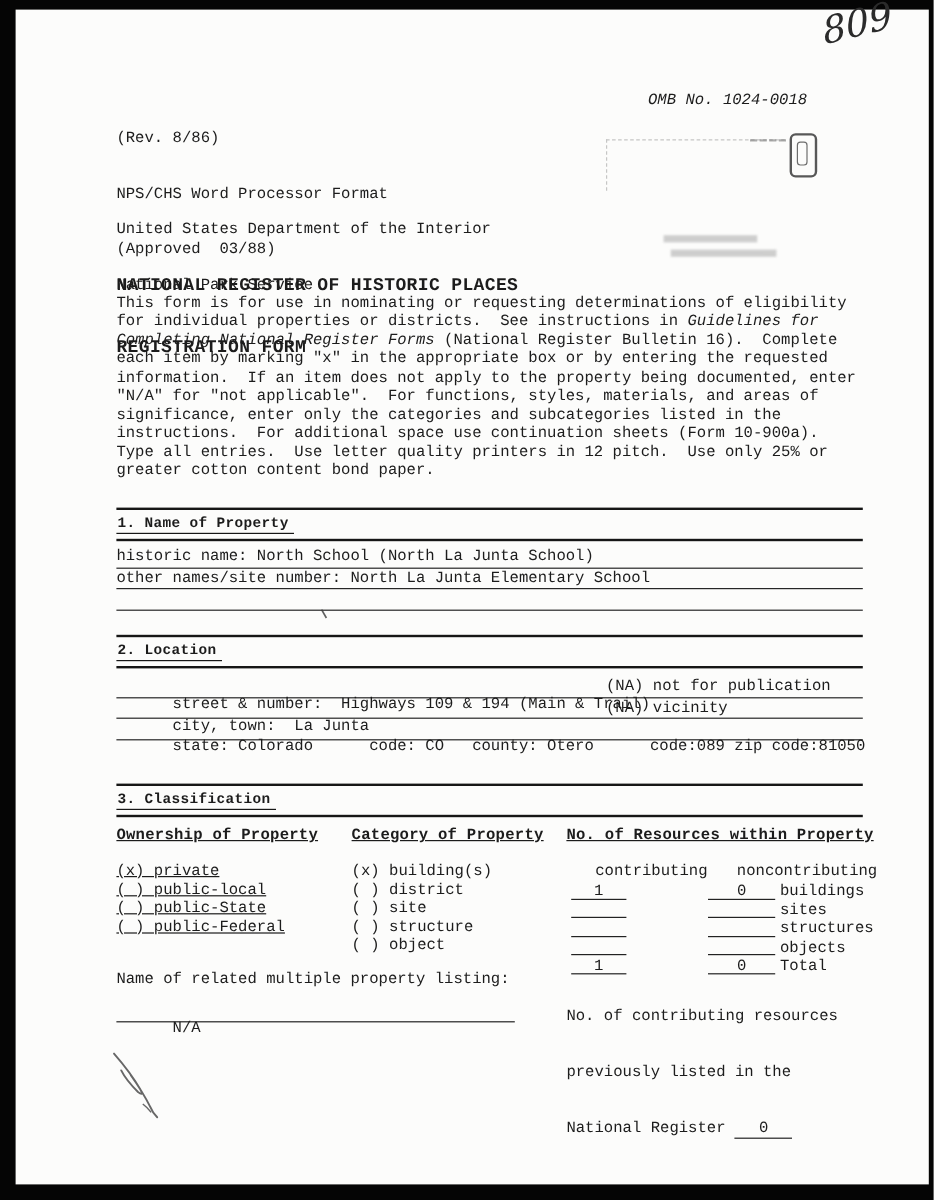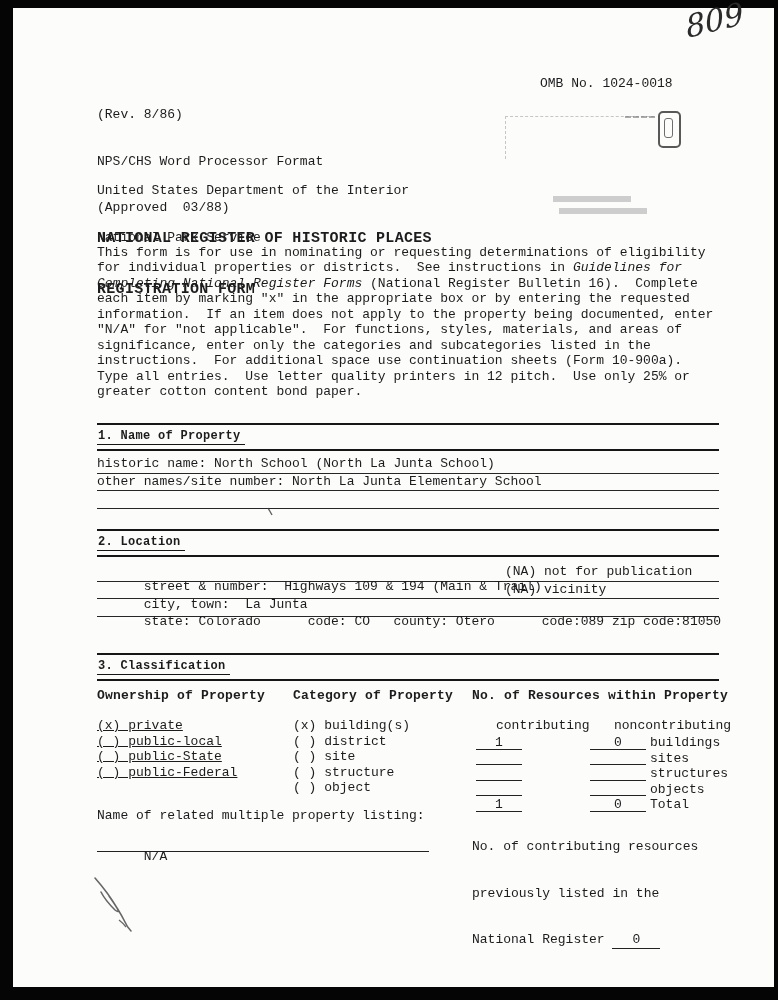--- a/index.html
+++ b/index.html
@@ -31,21 +31,21 @@
   .sec .t {
     display:inline-block; font-size:12px; font-weight:bold; letter-spacing:.3px;
     border-bottom:1.5px solid #161616; padding:0 4px 1px 1px;
   }
   .frows { position:absolute; left:84px; width:622px; }
   .frow {
     position:relative; height:16.5px; border-bottom:1px solid #262626;
     white-space:pre; overflow:visible;
   }
   .frow .right { position:absolute; left:408px; top:0; white-space:pre; }
-  .colhead { font-weight:bold; letter-spacing:.2px; white-space:pre; }
+  .colhead { font-weight:bold; letter-spacing:.2px; white-space:pre;text-decoration:underline; }
   .optlist div { line-height:15.5px; white-space:pre; }
   .c3 { position:absolute; left:459px; top:710px; width:250px; }
   .c3 .subhead { position:relative; height:17px;margin-left:24px; }
   .c3 .subhead .nch { position:absolute; left:118px; top:0; }
   .c3row { position:relative; height:15.5px; }
   .cellA, .cellB {
     position:absolute; top:0; height:13.5px; text-align:center;
     border-bottom:1.3px solid #222;
   }
   .cellA { left:4px;  width:46px; }
@@ -88,21 +88,21 @@
 
 <div class="page">
 
   <div class="hw-num">809</div>
 
   <div class="abs lines" style="left:84px; top:68px;">
     <div>(Rev. 8/86)</div>
     <div>NPS/CHS Word Processor Format</div>
     <div>(Approved  03/88)</div>
   </div>
-  <div class="abs pre" style="left:527px; top:68px;">OMB No. 1024-0018</div>
+  <div class="abs pre" style="left:527px; top:68px;font-style:italic;">OMB No. 1024-0018</div>
 
   <div class="stamp-dashed"></div>
   <div class="stamp-dash2"></div>
   <div class="stamp-box">
       <div class="inner"></div>
     </div>
 
   <div class="abs lines" style="left:84px; top:144px;">
     <div>United States Department of the Interior</div>
     <div>National Park Service</div>

